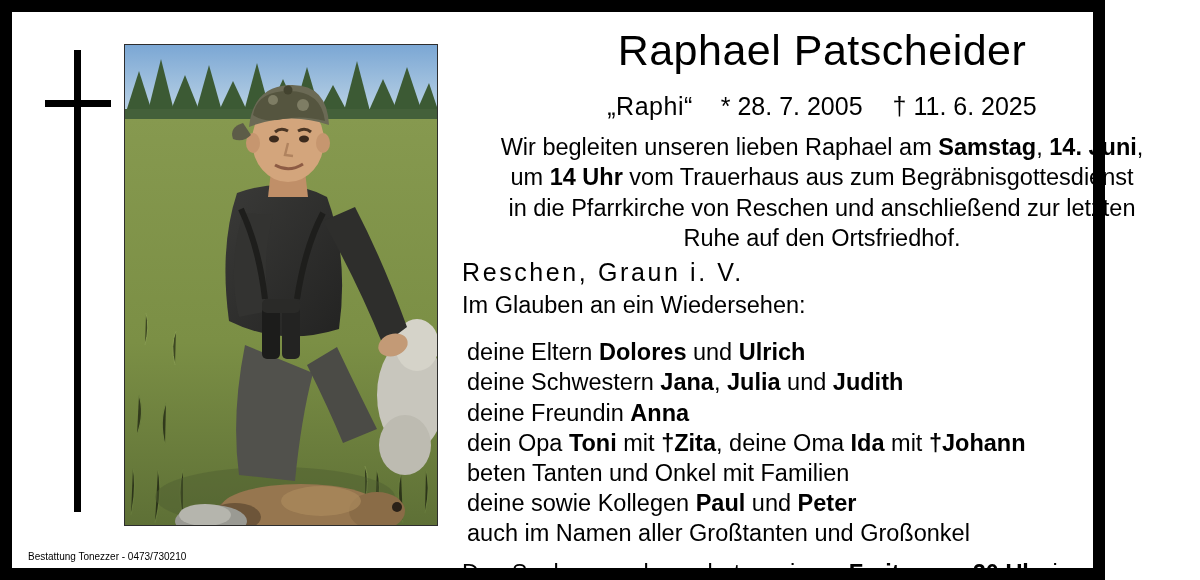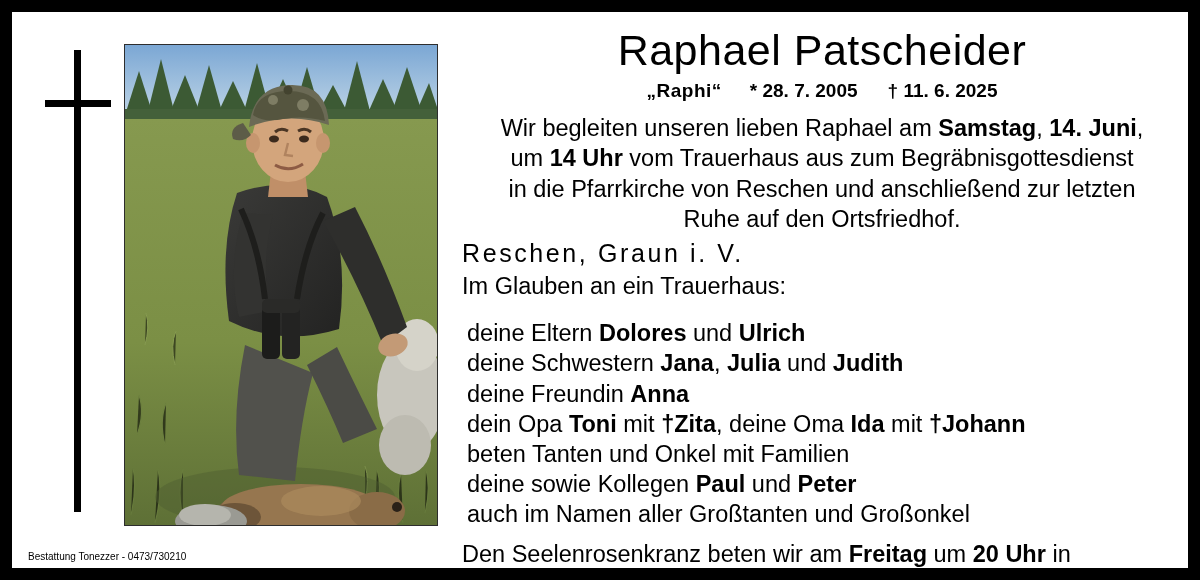--- a/index.html
+++ b/index.html
@@ -10,21 +10,21 @@
   body {
     width: 1200px;
     height: 580px;
     font-family: "Liberation Sans", sans-serif;
     overflow: hidden;
   }
 
   .notice {
     position: relative;
     box-sizing: border-box;
-    width: 1200px;
+    width: 1105px;
     height: 580px;
     background: #ffffff;
     border: 12px solid #000000;
     padding: 0;
   }
 
   .inner {
     position: relative;
     width: 100%;
     height: 100%;
@@ -78,25 +78,24 @@
     color: #000;
   }
   .name {
     font-size: 43px;
     letter-spacing: 0.5px;
     text-align: center;
     line-height: 1.12;
     white-space: nowrap;
   }
   .dates-line {
-    margin-top: 6px;
-    font-size: 19px;
+    margin-top: 18px;
+    font-size: 25px;
     text-align: center;
     white-space: nowrap;
-    font-weight: bold;
   }
   .dates-line .nick { letter-spacing: 0.5px; }
   .dates-line .sp1 { display: inline-block; width: 28px; }
   .dates-line .sp2 { display: inline-block; width: 30px; }
 
   .body-block {
     margin-top: 11px;
     font-size: 23.5px;
     line-height: 1.285;
     text-align: center;
@@ -282,21 +281,21 @@
 
       <div class="body-block">
         <p><span>Wir begleiten unseren lieben Raphael am </span><b>Samstag</b><span>, </span><b>14. Juni</b><span>,</span></p>
         <p><span>um </span><b>14 Uhr</b><span> vom Trauerhaus aus zum Begräbnisgottesdienst</span></p>
         <p>in die Pfarrkirche von Reschen und anschließend zur letzten</p>
         <p>Ruhe auf den Ortsfriedhof.</p>
       </div>
 
       <div class="place">Reschen, Graun i. V.</div>
 
-      <div class="faith">Im Glauben an ein Trauerhaus:</div>
+      <div class="faith">Im Glauben an ein Wiedersehen:</div>
 
       <div class="family">
         <p><span>deine Eltern </span><b>Dolores</b><span> und </span><b>Ulrich</b></p>
         <p><span>deine Schwestern </span><b>Jana</b><span>, </span><b>Julia</b><span> und </span><b>Judith</b></p>
         <p><span>deine Freundin </span><b>Anna</b></p>
         <p><span>dein Opa </span><b>Toni</b><span> mit </span><b>†Zita</b><span>, deine Oma </span><b>Ida</b><span> mit </span><b>†Johann</b></p>
         <p><span>beten Tanten und Onkel mit Familien</span></p>
         <p><span>deine sowie Kollegen </span><b>Paul</b><span> und </span><b>Peter</b></p>
         <p><span>auch im Namen aller Großtanten und Großonkel</span></p>
       </div>

